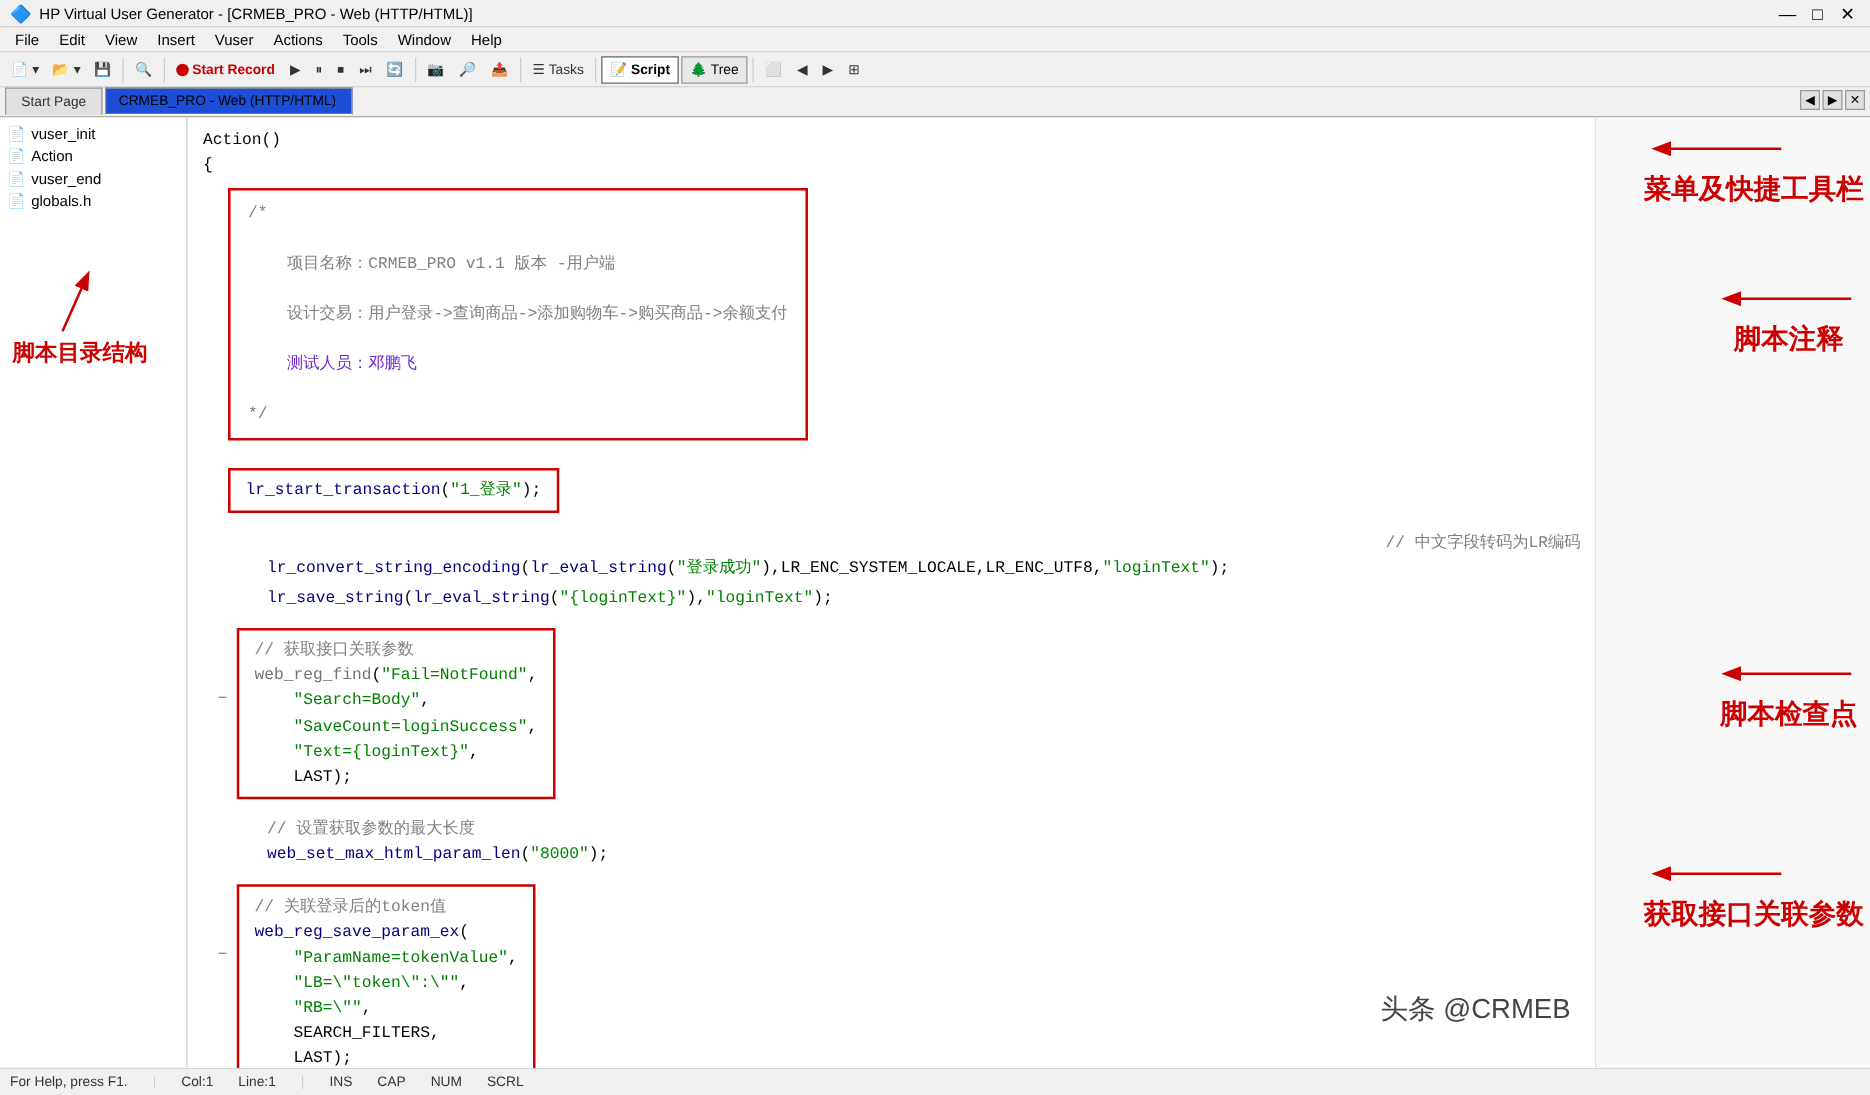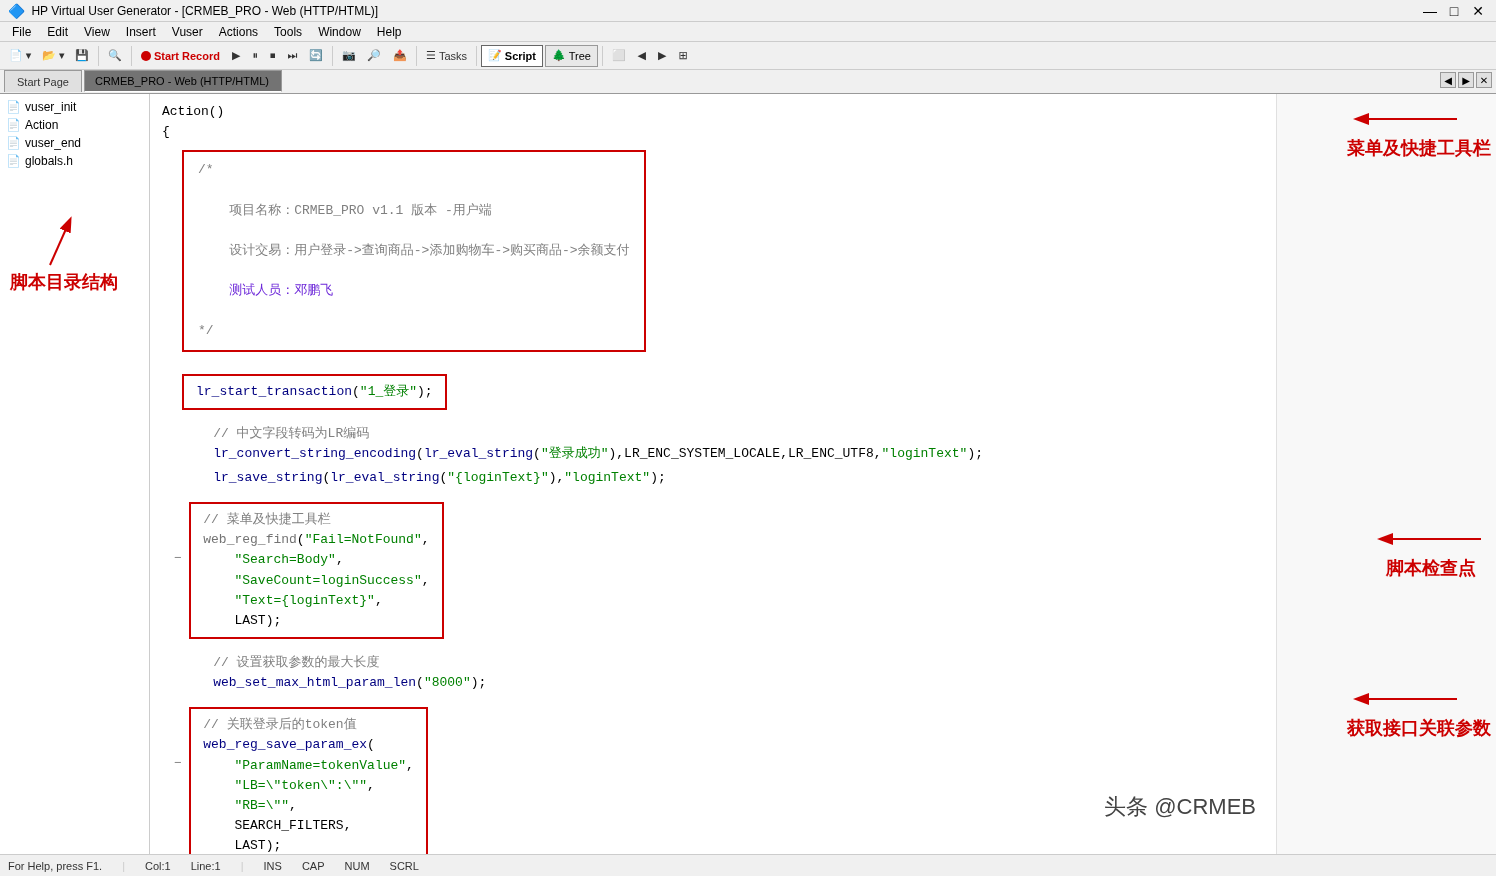--- a/index.html
+++ b/index.html
@@ -94,21 +94,21 @@
       border: 1px solid #999;
       border-bottom: none;
       background: #e0e0e0;
       cursor: pointer;
       font-size: 11px;
       display: flex;
       align-items: center;
       margin-right: 2px;
       color: #333;
     }
-    .tab.active { background: #737373; border-bottom: 1px solid #fff; color: #000; font-weight: normal; padding-left: 10px; }
+    .tab.active { background: #1d4ed8; border-bottom: 1px solid #fff; color: #000; font-weight: normal; padding-left: 10px; }
     .tab-nav { margin-left: auto; display: flex; gap: 2px; padding: 2px 4px; }
     .tab-nav-btn { width: 16px; height: 16px; border: 1px solid #999; background: #e0e0e0; cursor: pointer; font-size: 10px; display: flex; align-items: center; justify-content: center; }
 
     
     #main {
       display: flex;
       height: calc(876px - 22px - 20px - 28px - 24px - 22px);
       
       height: 738px;
       background: #fff;
@@ -165,21 +165,21 @@
     .status-sep { color: #ccc; }
 
     
     #editor::-webkit-scrollbar { width: 16px; }
     #editor::-webkit-scrollbar-track { background: #f0f0f0; }
     #editor::-webkit-scrollbar-thumb { background: #c0c0c0; border: 1px solid #999; }
 
     
     .red-label {
       color: #cc0000;
-      font-size: 18px;
+      font-size: 22px;
       font-weight: bold;
       font-family: 'SimHei', 'Microsoft YaHei', sans-serif;
     }
 
     .outer-wrapper {
       display: flex;
       flex-direction: column;
       height: 876px;
     }
 
@@ -341,32 +341,32 @@
       <div style="height:10px;"></div>
 
       
       <div style="margin: 4px 0 4px 20px; border: 2px solid #cc0000; display: inline-block; padding: 6px 12px; background:#fff;">
         <div class="code-line"><span style="color:#000080;">lr_start_transaction</span>(<span style="color:#008000;">"1_登录"</span>);</div>
       </div>
 
       <div style="height:10px;"></div>
 
       
-      <div class="code-line" style="color:#808080; padding-left:20px;">    // 中文字段转码为LR编码</div>
+      <div class="code-line" style="color:#808080; padding-left:20px;text-align:right;">    // 中文字段转码为LR编码</div>
       <div class="code-line" style="padding-left:20px;">    <span style="color:#000080;">lr_convert_string_encoding</span>(<span style="color:#000080;">lr_eval_string</span>(<span style="color:#008000;">"登录成功"</span>),LR_ENC_SYSTEM_LOCALE,LR_ENC_UTF8,<span style="color:#008000;">"loginText"</span>);</div>
       <div style="height:4px;"></div>
       <div class="code-line" style="padding-left:20px;">    <span style="color:#000080;">lr_save_string</span>(<span style="color:#000080;">lr_eval_string</span>(<span style="color:#008000;">"{loginText}"</span>),<span style="color:#008000;">"loginText"</span>);</div>
 
       <div style="height:10px;"></div>
 
       
       <div style="position:relative; display:flex; align-items:flex-start;">
         <span style="padding-left:12px; padding-top:50px; color:#888; font-size:12px; font-family:monospace;">−</span>
         <div style="margin: 4px 8px; border: 2px solid #cc0000; display: inline-block; padding: 6px 12px; background:#fff;">
-          <div class="code-line" style="color:#808080;">// 菜单及快捷工具栏</div>
+          <div class="code-line" style="color:#808080;">// 获取接口关联参数</div>
           <div class="code-line"><span style="color:#737373;">web_reg_find</span>(<span style="color:#008000;">"Fail=NotFound"</span>,</div>
           <div class="code-line">    <span style="color:#008000;">"Search=Body"</span>,</div>
           <div class="code-line">    <span style="color:#008000;">"SaveCount=loginSuccess"</span>,</div>
           <div class="code-line">    <span style="color:#008000;">"Text={loginText}"</span>,</div>
           <div class="code-line">    LAST);</div>
         </div>
       </div>
 
       <div style="height:10px;"></div>
 
@@ -407,20 +407,31 @@
           <defs>
               <marker id="ah1" markerWidth="8" markerHeight="8" refX="6" refY="3" orient="auto">
                 <path d="M0,0 L0,6 L8,3 z" fill="#cc0000"></path>
               </marker>
             </defs>
           <line x1="110" y1="15" x2="10" y2="15" stroke="#cc0000" stroke-width="2" marker-end="url(#ah1)"></line>
         </svg>
         <span class="red-label">菜单及快捷工具栏</span>
       </div>
 
+      <div style="position:absolute; top:130px; right:5px; text-align:center;">
+        <svg width="120" height="30" style="display:block; margin-bottom:2px;">
+          <defs>
+              <marker id="ah2" markerWidth="8" markerHeight="8" refX="6" refY="3" orient="auto">
+                <path d="M0,0 L0,6 L8,3 z" fill="#cc0000"></path>
+              </marker>
+            </defs>
+          <line x1="110" y1="15" x2="10" y2="15" stroke="#cc0000" stroke-width="2" marker-end="url(#ah2)"></line>
+        </svg>
+        <span class="red-label">脚本注释</span>
+      </div>
 
 
       <div style="position:absolute; top:590px; right:5px; text-align:center;">
         <svg width="120" height="30" style="display:block; margin-bottom:2px;">
           <defs>
               <marker id="ah5" markerWidth="8" markerHeight="8" refX="6" refY="3" orient="auto">
                 <path d="M0,0 L0,6 L8,3 z" fill="#cc0000"></path>
               </marker>
             </defs>
           <line x1="110" y1="15" x2="10" y2="15" stroke="#cc0000" stroke-width="2" marker-end="url(#ah5)"></line>

